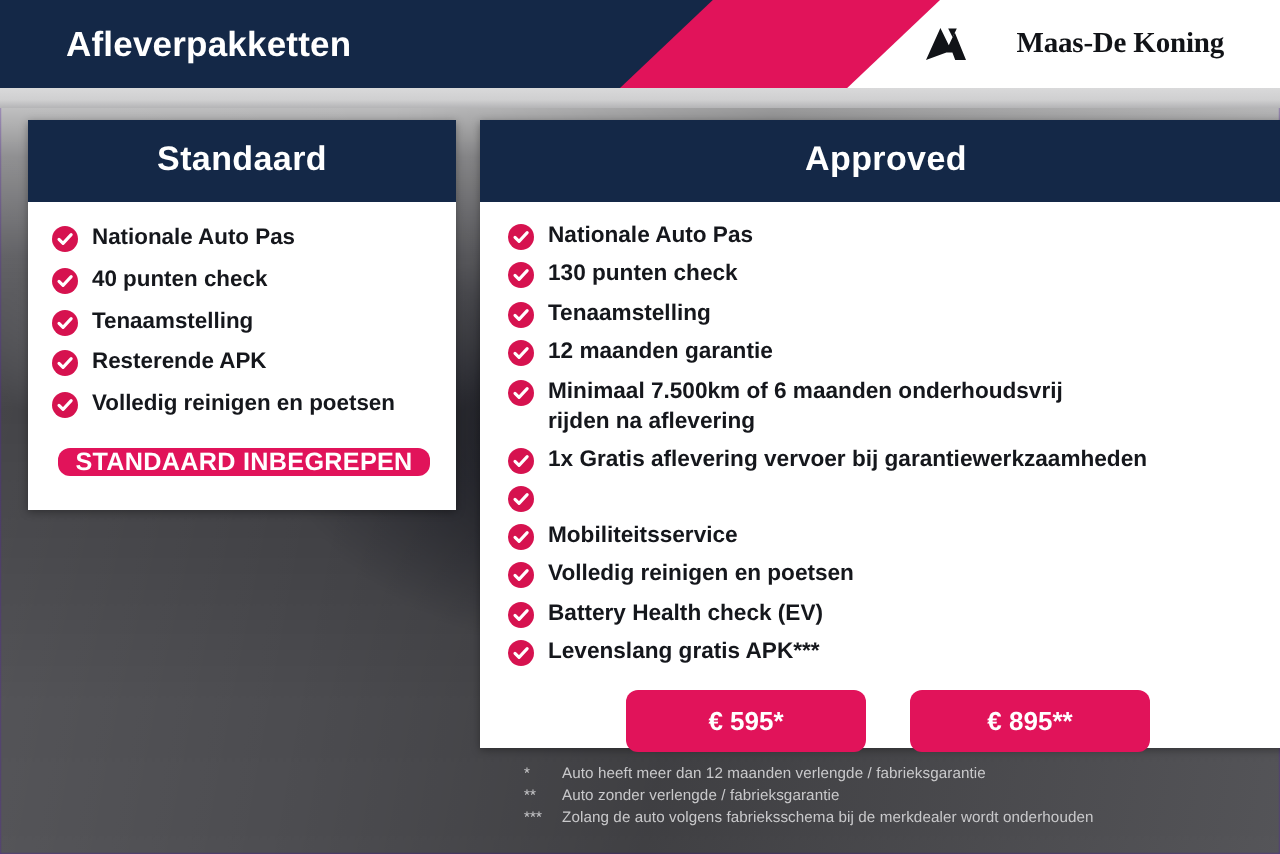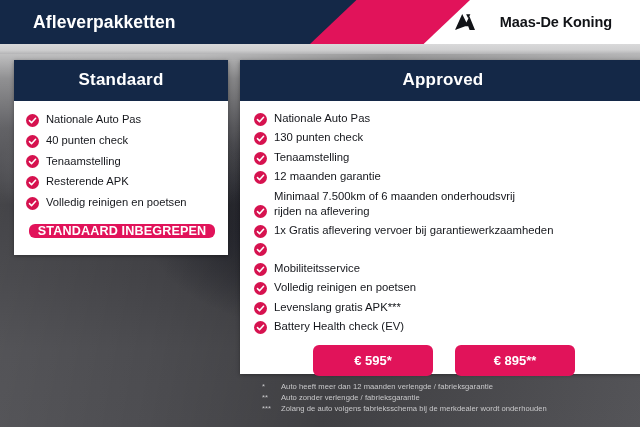--- a/index.html
+++ b/index.html
@@ -61,21 +61,21 @@
   .header-title {
     position: absolute; left: 33px; top: 0; height: 44px;
     display: flex; align-items: center;
     color: #ffffff;
     font-size: 17.5px;
     font-weight: bold;
     letter-spacing: .1px;
   }
   .brand {
     position: absolute; right: 28px; top: 0; height: 44px;
-    display: flex; align-items: center; gap: 24px;
+    display: flex; align-items: center; gap: 24px; font-family: Liberation Serif, serif;
   }
   .brand-mark { display:block; }
   .brand-name {
     color: #111317;
     font-size: 14.5px;
     font-weight: bold;
     letter-spacing: -.1px;
   }
 
   
@@ -95,26 +95,26 @@
     font-weight: bold;
     padding: 10px 6px 11px;
     letter-spacing: .2px;
   }
   .card-body { padding: 11px 10px 13px 12px; }
   .card-body-wide { padding: 10px 12px 10px 14px; }
 
   ul.feat { list-style: none; }
   ul.feat li {
     display: flex;
-    align-items: flex-end;
+    align-items: flex-start;
     gap: 7px;
     margin-bottom: 6px;
     color: #15171c;
     font-size: 11.2px;
-    font-weight: normal;
+    font-weight: bold;
     line-height: 1.32;
   }
   ul.feat.wide li { font-size: 11.3px; margin-bottom: 4.5px; }
 
   .check {
     flex: 0 0 auto;
     width: 13px; height: 13px;
     margin-top: 1px;
   }
   .feat-text { display: block; }
@@ -310,28 +310,28 @@
               <circle cx="8" cy="8" r="8" fill="#d6124f"></circle>
               <path d="M4.3 8.2 L6.8 10.7 L11.8 5.3" stroke="#fff" stroke-width="1.9" fill="none" stroke-linecap="round" stroke-linejoin="round"></path>
             </svg>
           <span class="feat-text">Volledig reinigen en poetsen</span>
         </li>
         <li>
           <svg class="check" viewBox="0 0 16 16">
               <circle cx="8" cy="8" r="8" fill="#d6124f"></circle>
               <path d="M4.3 8.2 L6.8 10.7 L11.8 5.3" stroke="#fff" stroke-width="1.9" fill="none" stroke-linecap="round" stroke-linejoin="round"></path>
             </svg>
+          <span class="feat-text">Battery Health check (EV)</span>
+        </li>
+        <li>
+          <svg class="check" viewBox="0 0 16 16">
+              <circle cx="8" cy="8" r="8" fill="#d6124f"></circle>
+              <path d="M4.3 8.2 L6.8 10.7 L11.8 5.3" stroke="#fff" stroke-width="1.9" fill="none" stroke-linecap="round" stroke-linejoin="round"></path>
+            </svg>
           <span class="feat-text">Levenslang gratis APK***</span>
-        </li>
-        <li>
-          <svg class="check" viewBox="0 0 16 16">
-              <circle cx="8" cy="8" r="8" fill="#d6124f"></circle>
-              <path d="M4.3 8.2 L6.8 10.7 L11.8 5.3" stroke="#fff" stroke-width="1.9" fill="none" stroke-linecap="round" stroke-linejoin="round"></path>
-            </svg>
-          <span class="feat-text">Battery Health check (EV)</span>
         </li>
       </ul>
 
       <div class="price-row">
         <button class="btn-price">€ 595*</button>
         <button class="btn-price">€ 895**</button>
       </div>
     </div>
   </div>
 

